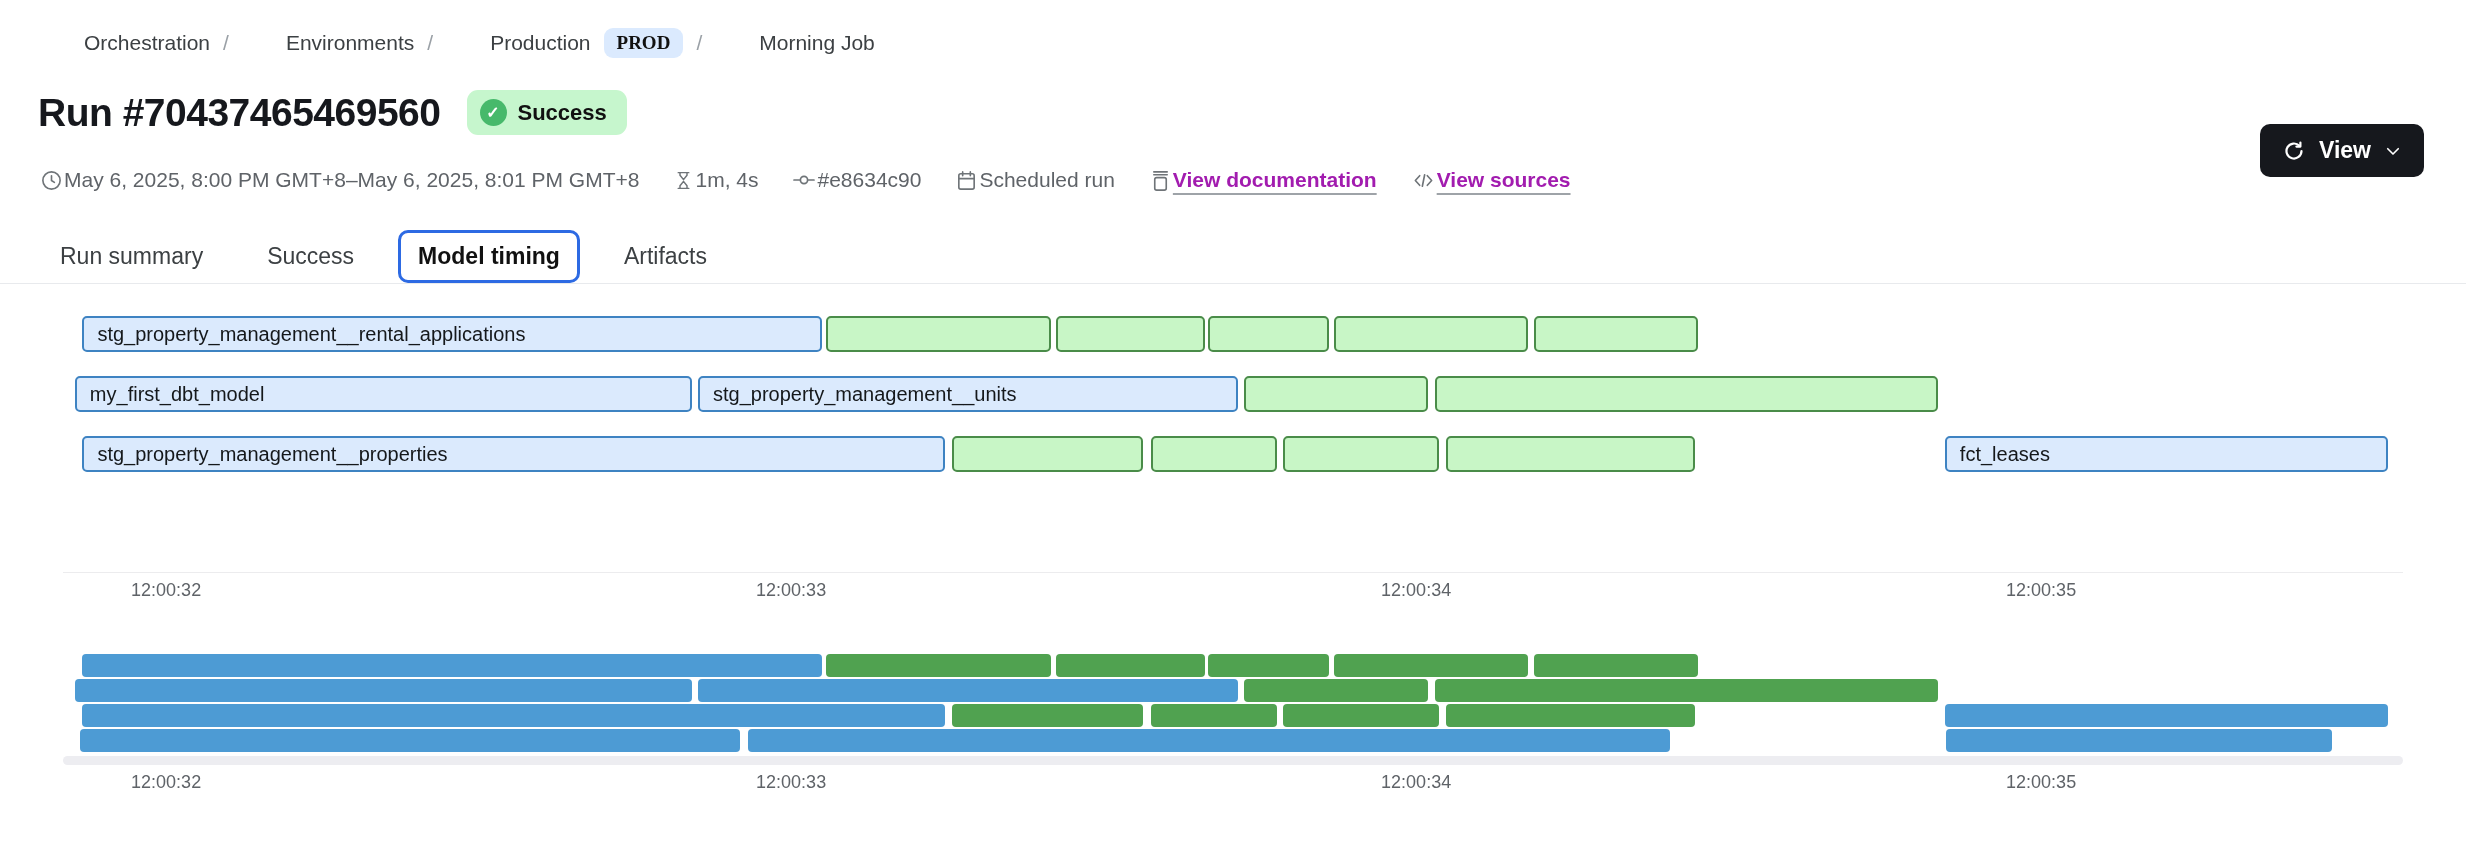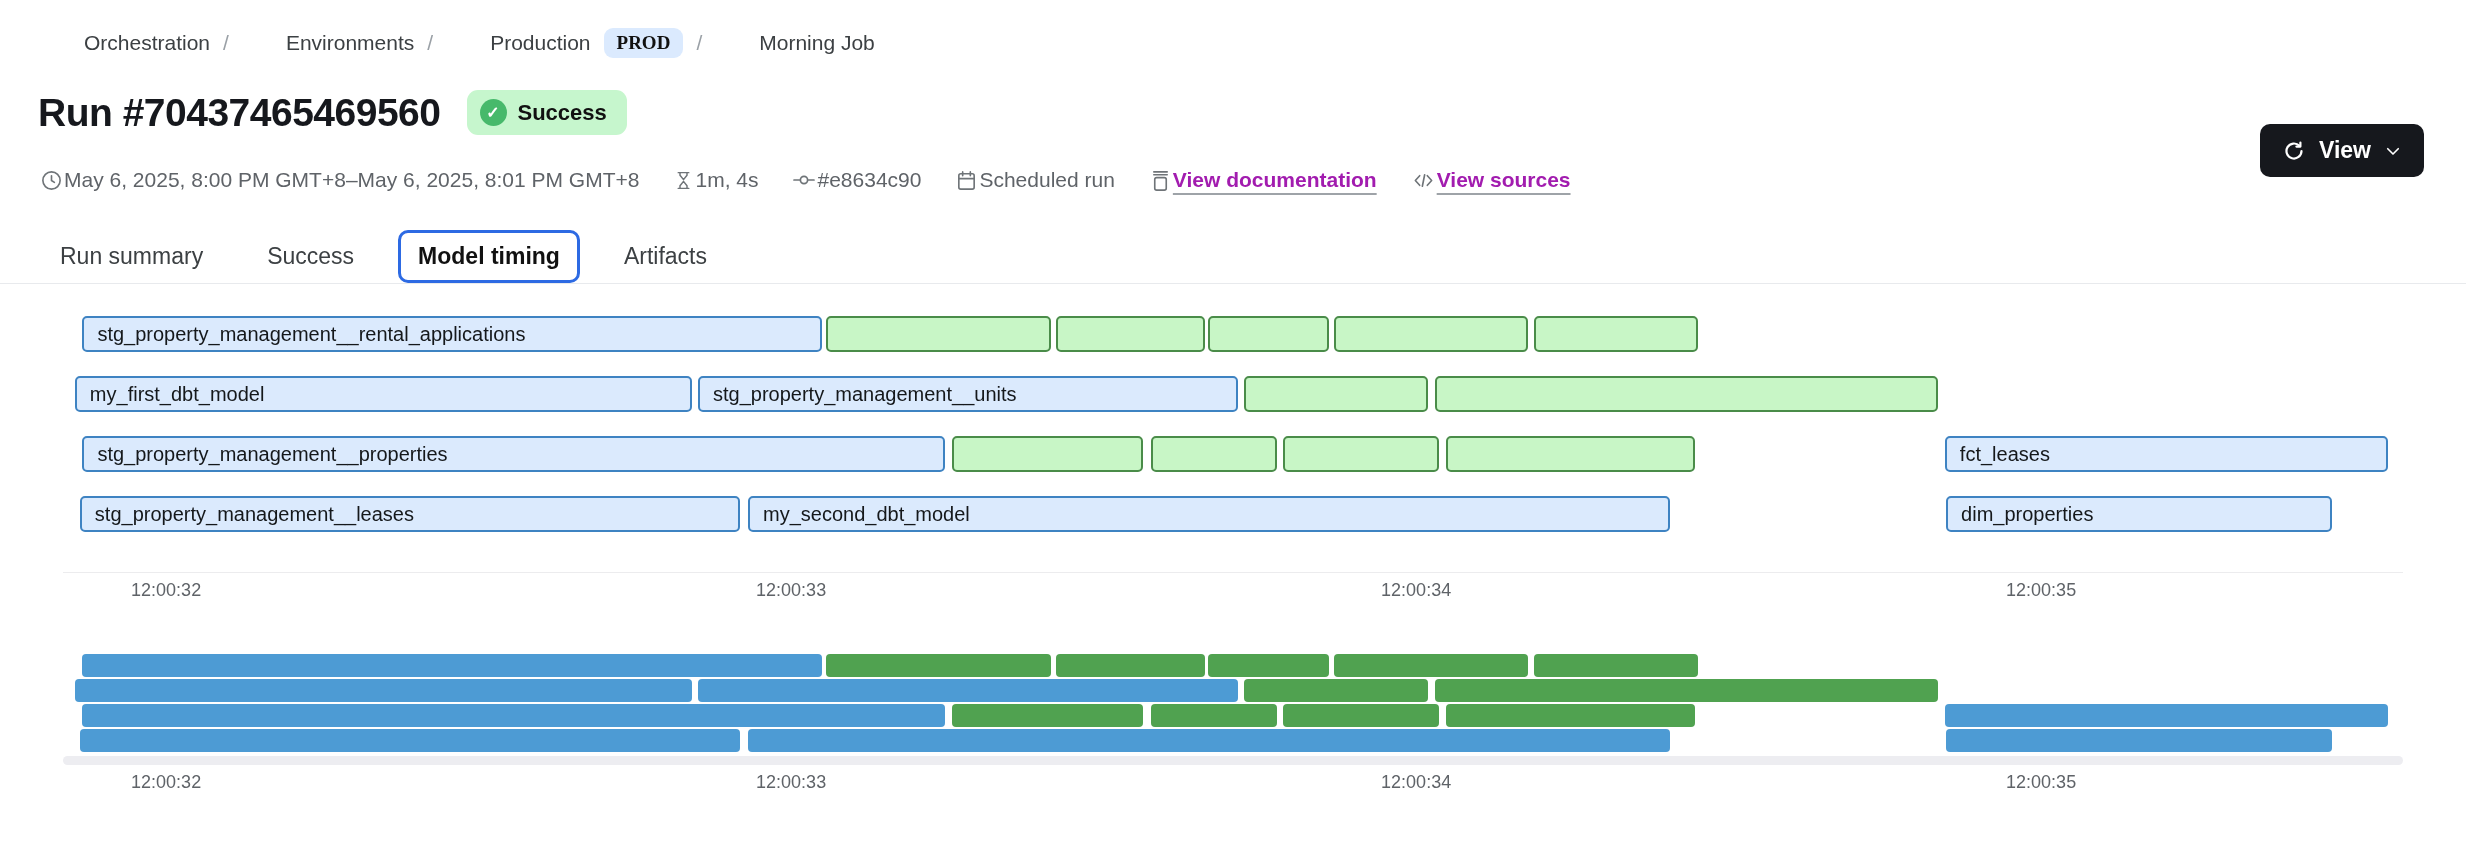--- a/index.html
+++ b/index.html
@@ -186,31 +186,20 @@
           <span>stg_property_management__properties</span>
         </div>
         <div class="bar green" style="left: 38.007%; width: 8.146%;"></div>
         <div class="bar green" style="left: 46.501%; width: 5.395%;"></div>
         <div class="bar green" style="left: 52.137%; width: 6.677%;"></div>
         <div class="bar green" style="left: 59.108%; width: 10.63%;"></div>
         <div class="bar blue" style="left: 80.422%; width: 18.937%;">
           <span>fct_leases</span>
         </div>
       </div>
-      <div class="gantt-row">
-        <div class="bar blue" style="left: 0.721%; width: 28.205%;">
-          <span>stg_property_management__leases</span>
-        </div>
-        <div class="bar blue" style="left: 29.274%; width: 39.396%;">
-          <span>my_second_dbt_model</span>
-        </div>
-        <div class="bar blue" style="left: 80.475%; width: 16.506%;">
-          <span>dim_properties</span>
-        </div>
-      </div>
     </div>
   <div class="gantt-bottom-line"></div>
   <div class="time-axis main" id="axis-main">
       <span class="time-tick" style="left: 4.407%;">12:00:32</span>
       <span class="time-tick" style="left: 31.116%;">12:00:33</span>
       <span class="time-tick" style="left: 57.826%;">12:00:34</span>
       <span class="time-tick" style="left: 84.535%;">12:00:35</span>
     </div>
 
   <div class="minimap" id="minimap-rows">

